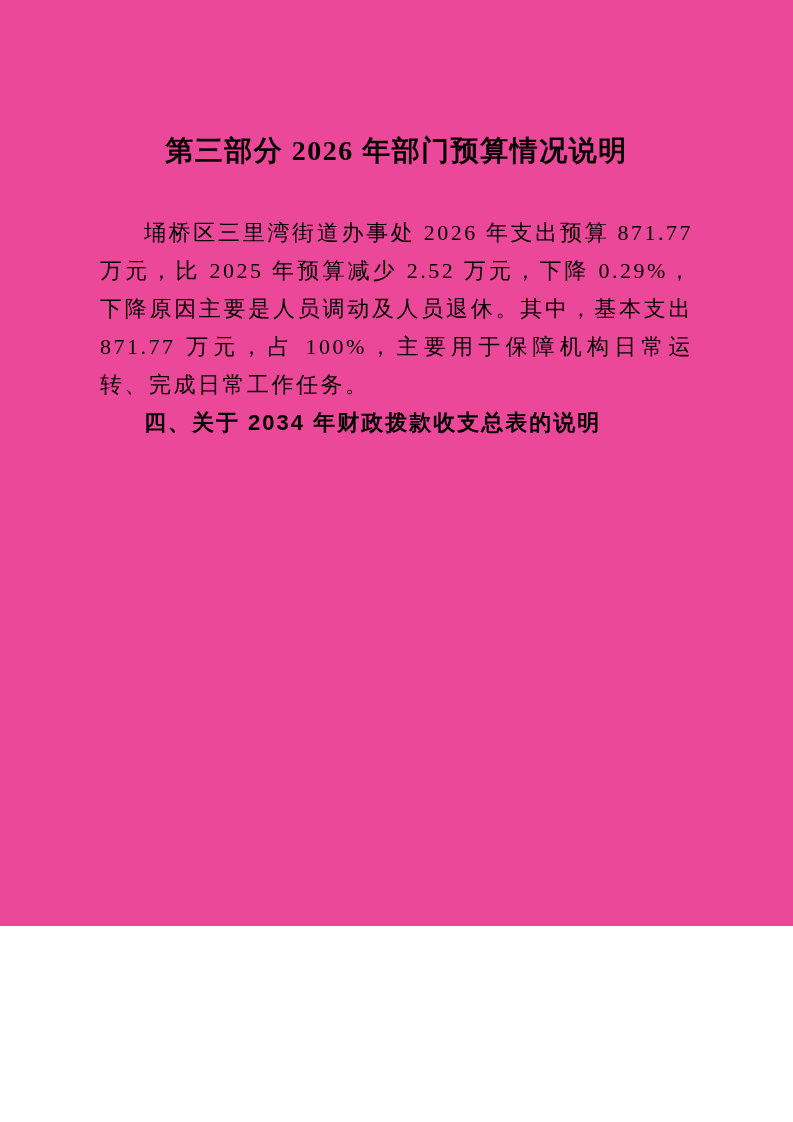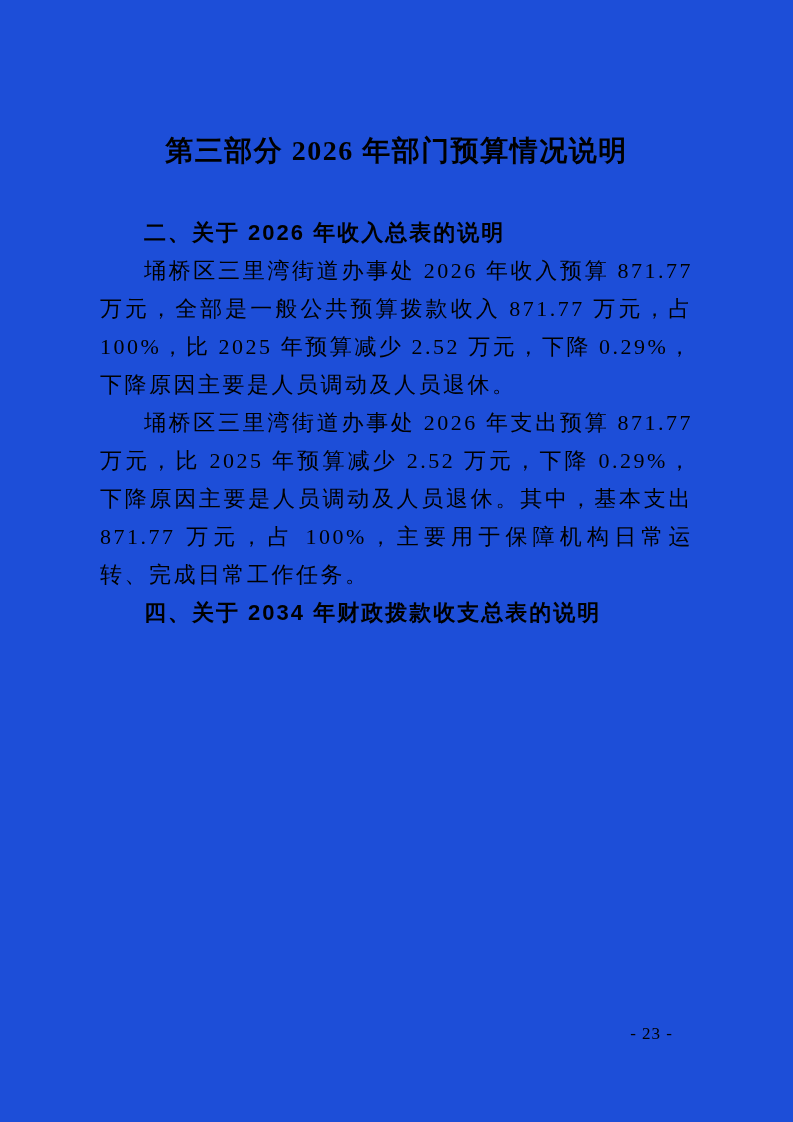--- a/index.html
+++ b/index.html
@@ -3,23 +3,23 @@
 <meta charset="utf-8">
 <style>
   html, body {
     margin: 0;
     padding: 0;
     background: #ffffff;
   }
   .page {
     position: relative;
     width: 793px;
-    height: 1122px;
+    height: 926px;
     margin: 0 auto;
-    background: #1d4ed8;
+    background: #ec4899;
     color: #000000;
     overflow: hidden;
     font-family: "Liberation Serif", serif;
   }
   .content {
     position: absolute;
     left: 100px;
     top: 0;
     width: 593px;
   }
@@ -62,24 +62,20 @@
 </style>
 </head>
 <body>
 
 <div class="page">
   <div class="content">
 
     <div class="doc-title">第三部分 2026 年部门预算情况说明</div>
 
 
-    <div class="section">
-      <div class="section-heading">二、关于 2026 年收入总表的说明</div>
-      <p class="para">埇桥区三里湾街道办事处 2026 年收入预算 871.77 万元，全部是一般公共预算拨款收入 871.77 万元，占 100%，比 2025 年预算减少 2.52 万元，下降 0.29%，下降原因主要是人员调动及人员退休。</p>
-    </div>
 
     <div class="section">
       <p class="para">埇桥区三里湾街道办事处 2026 年支出预算 871.77 万元，比 2025 年预算减少 2.52 万元，下降 0.29%，下降原因主要是人员调动及人员退休。其中，基本支出 871.77 万元，占 100%，主要用于保障机构日常运转、完成日常工作任务。</p>
     </div>
 
     <div class="section">
       <div class="section-heading">四、关于 2034 年财政拨款收支总表的说明</div>
     </div>
 
   </div>

